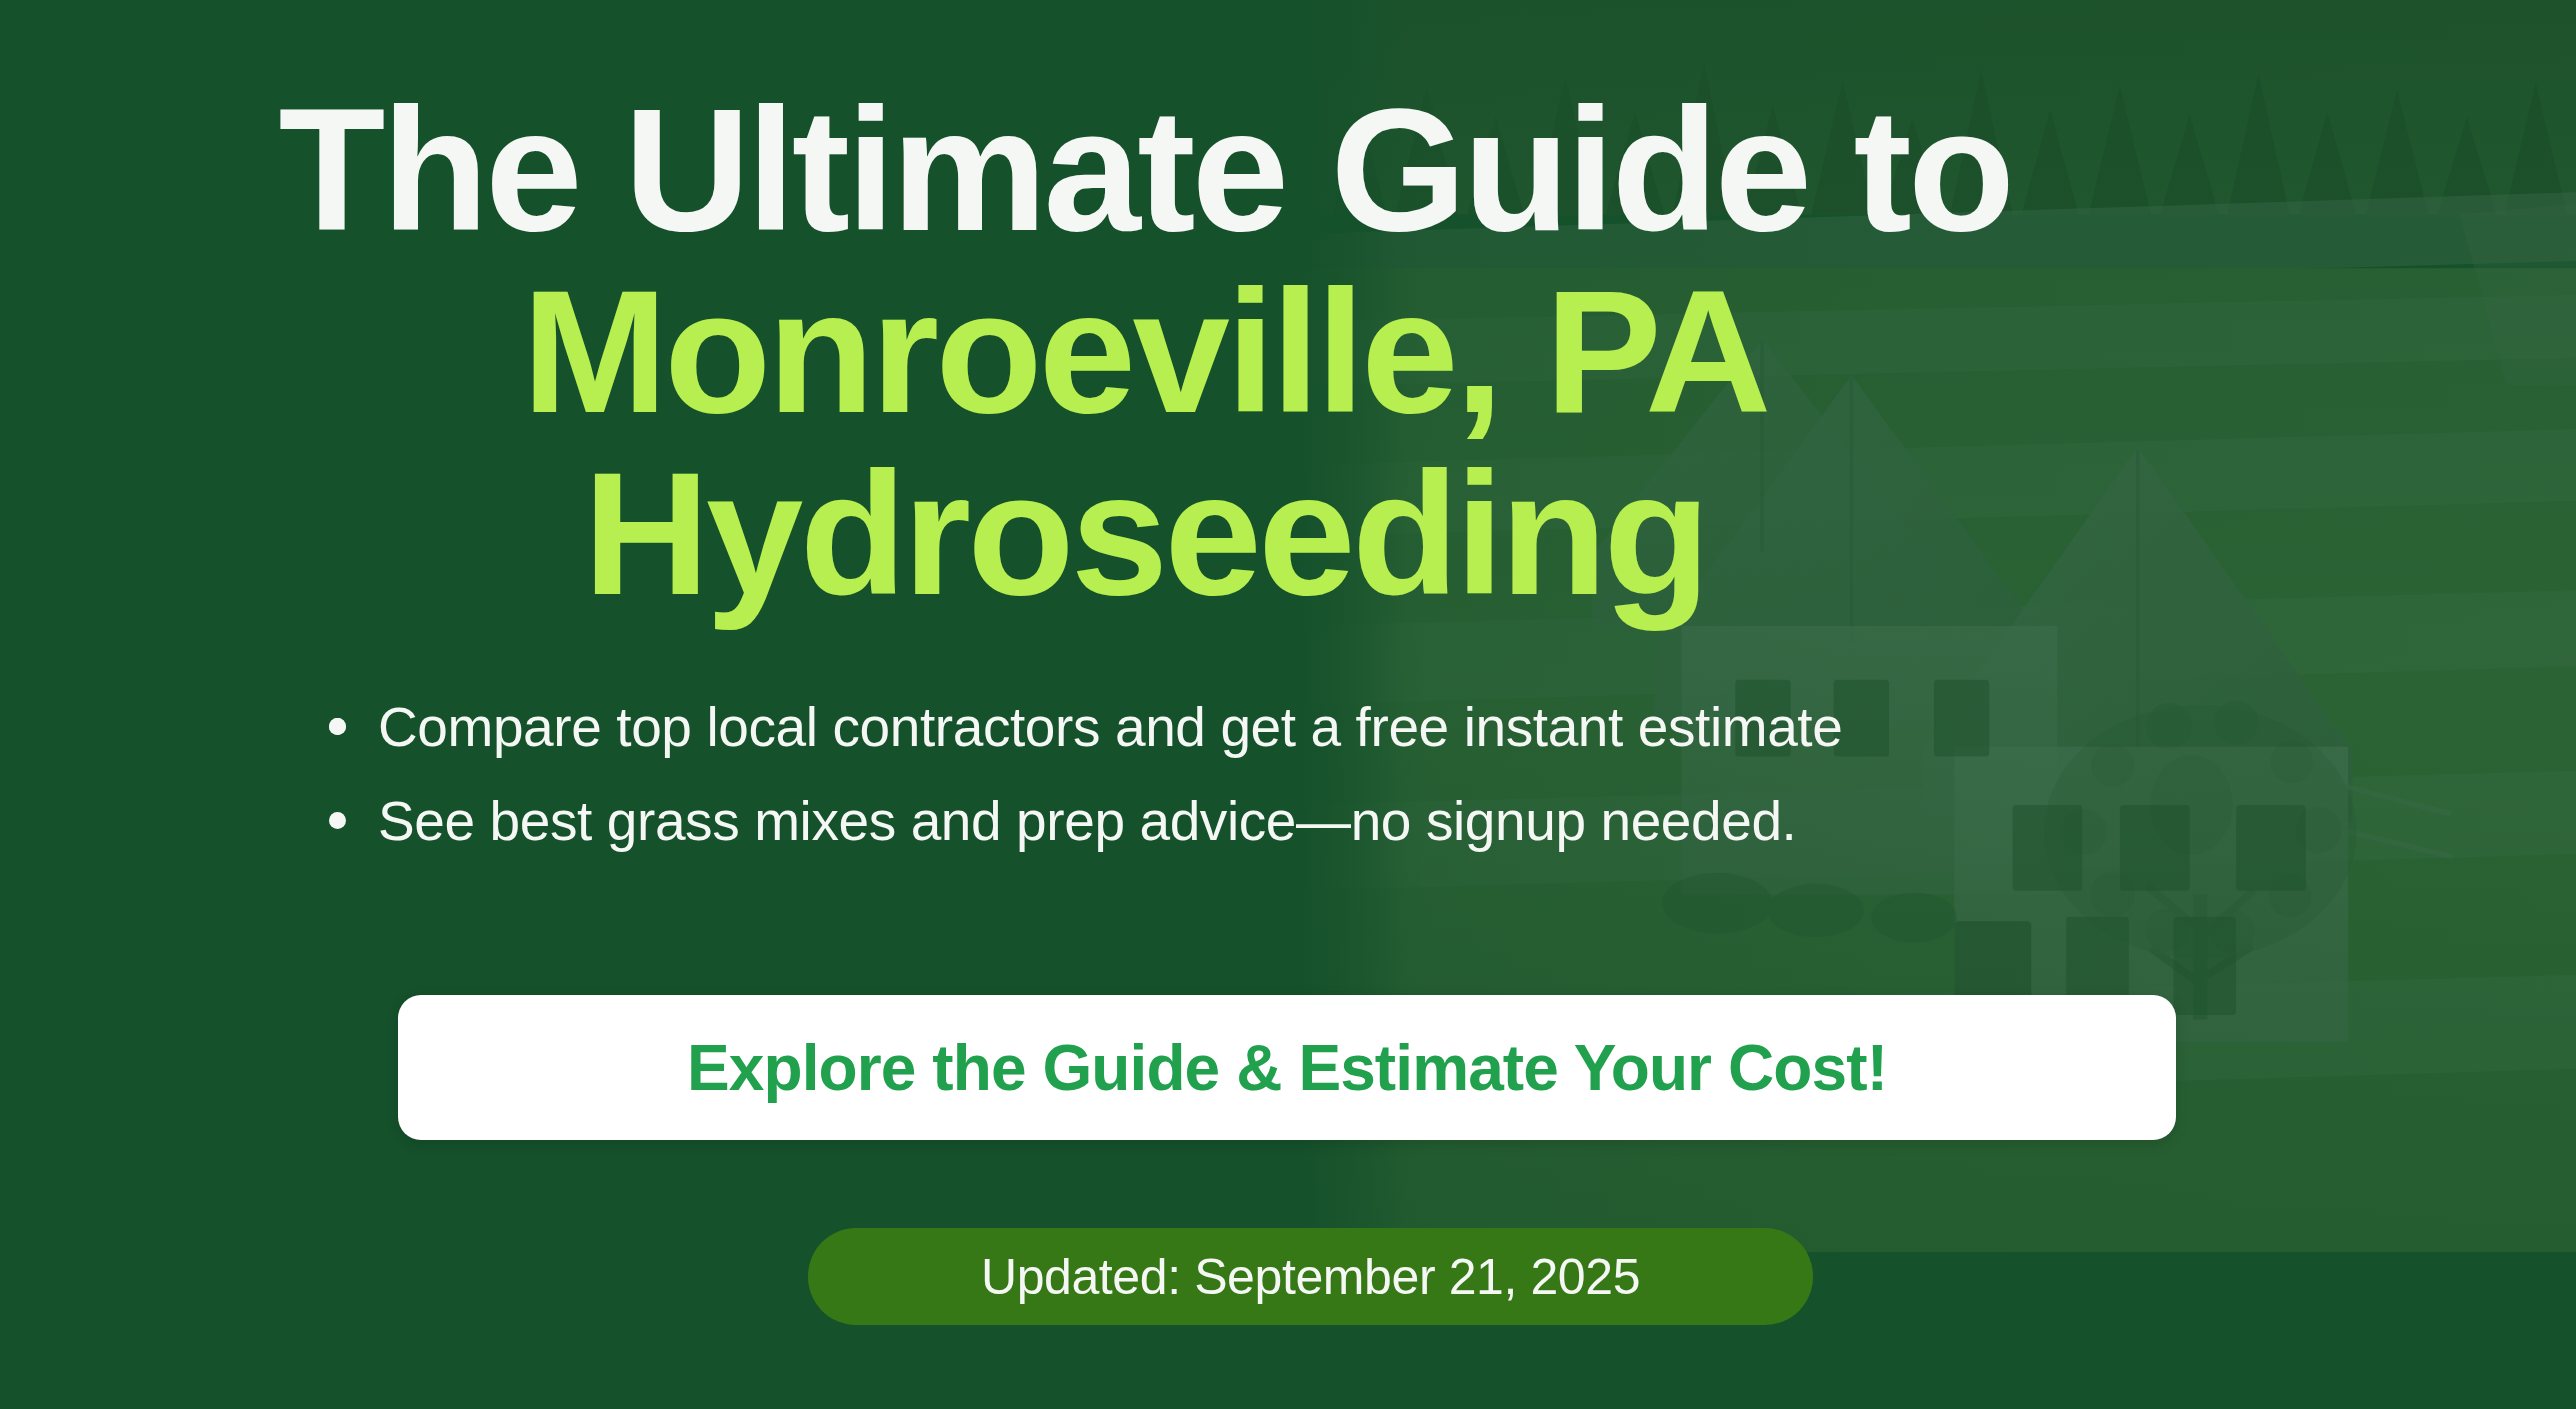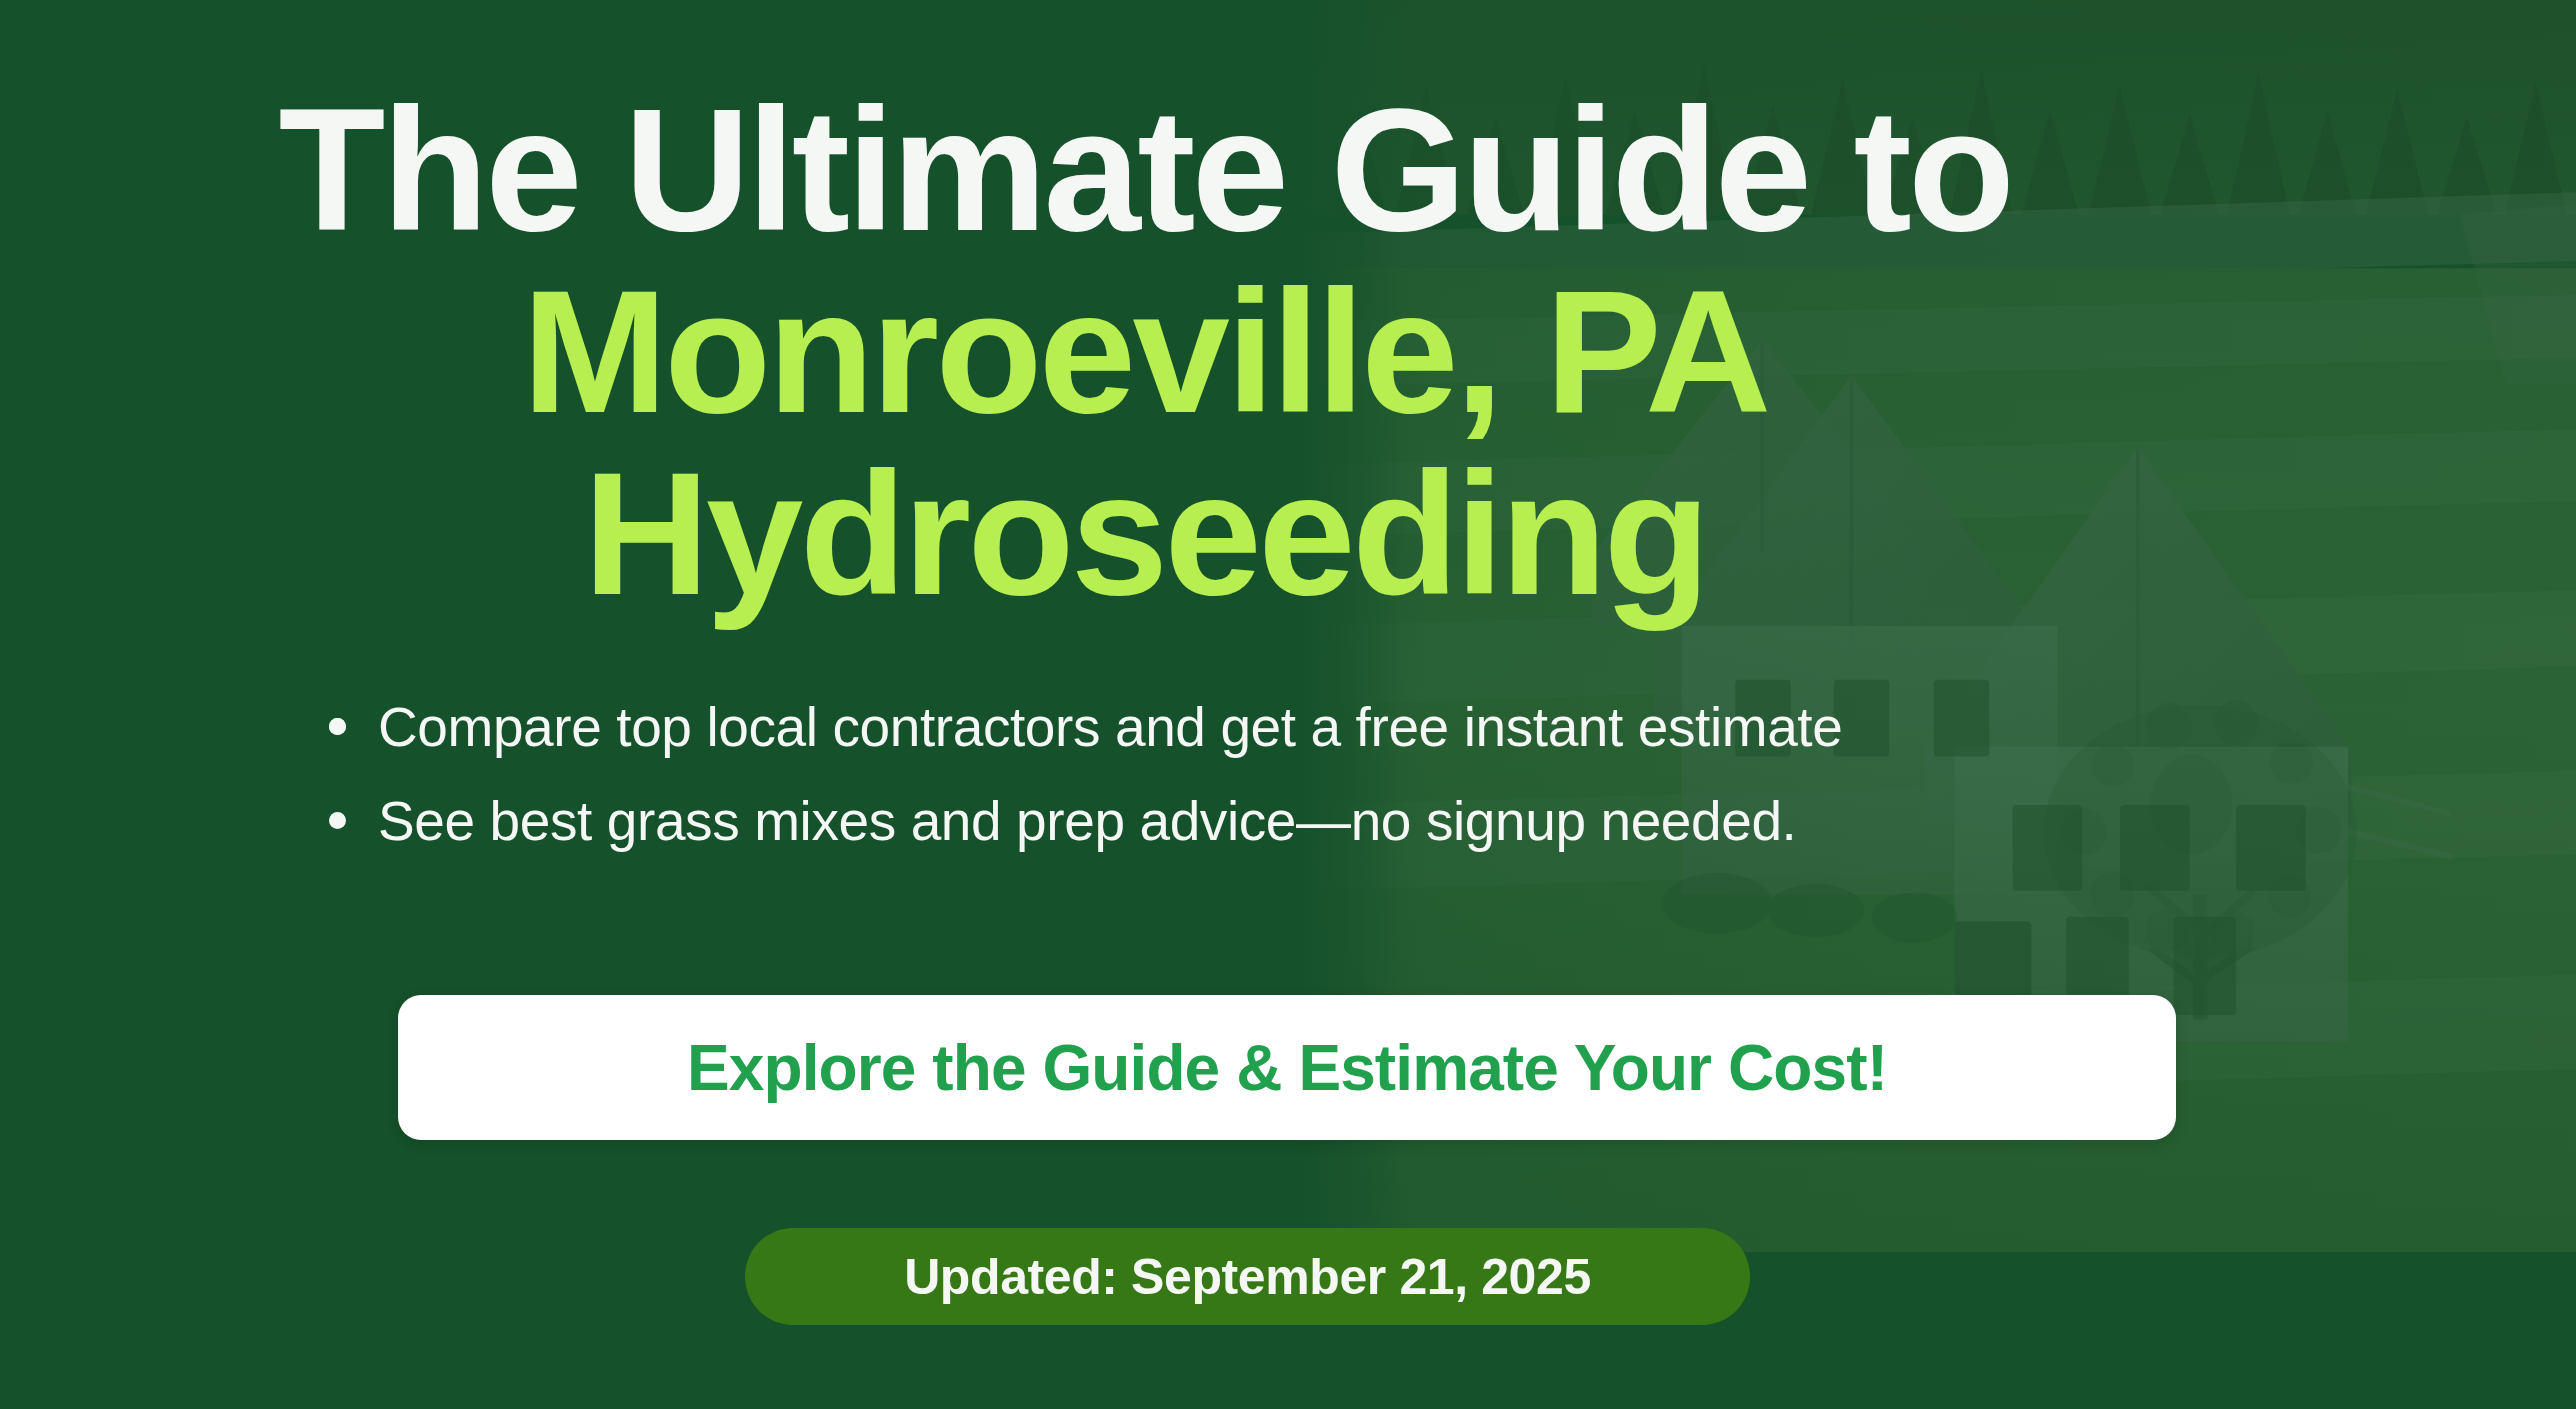--- a/index.html
+++ b/index.html
@@ -112,26 +112,26 @@
     letter-spacing:-0.9px;
     cursor:pointer;
     display:flex;
     align-items:center;
     justify-content:center;
     box-shadow:0 3.6px 14.3px rgba(0,0,0,0.13);
   }
 
   .updated-badge {
     position:absolute;
-    left:745px; top:1228px;
+    left:808px; top:1228px;
     width:1005px; height:97px;
     background:#367816;
     border-radius:48px;
     color:#F4F7F4;
-    font-weight:700;
+    font-weight:400;
     font-size:50px;
     letter-spacing:-0.4px;
     display:flex;
     align-items:center;
     justify-content:center;
   }
 </style>
 </head>
 <body>
 

